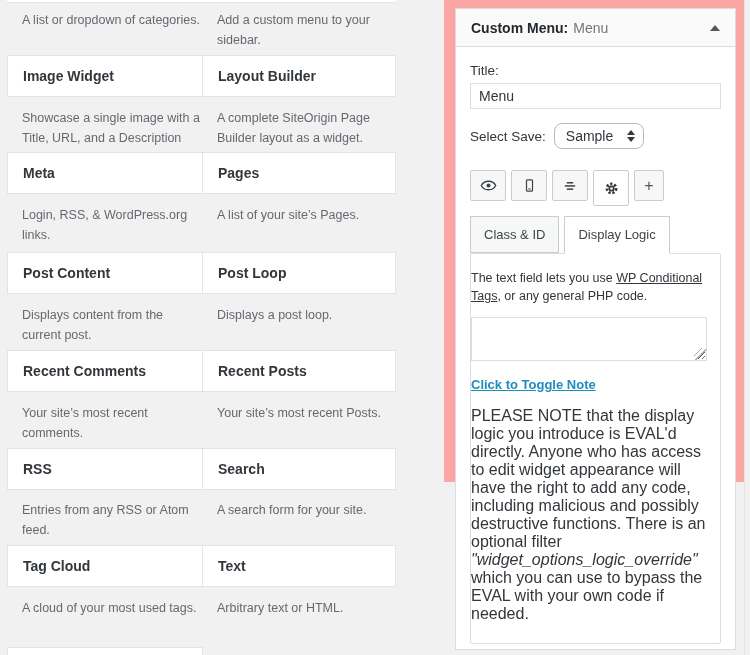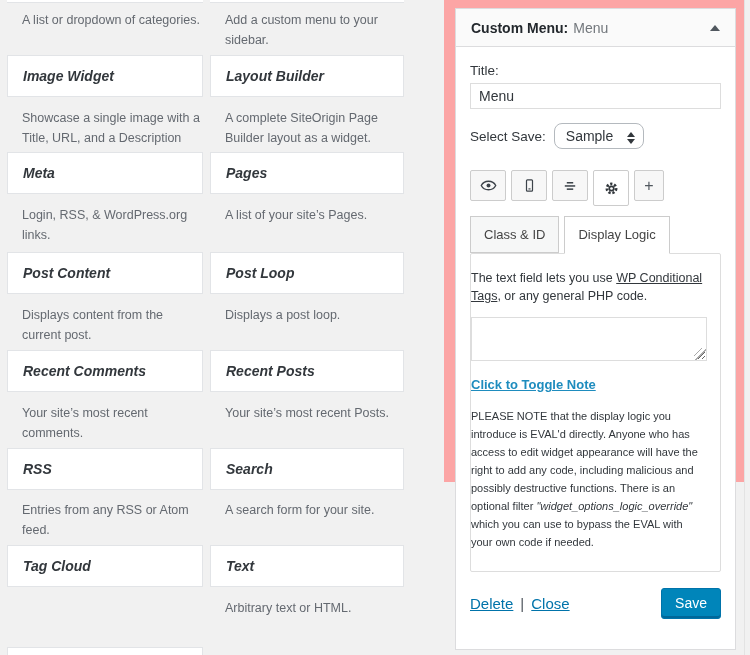--- a/index.html
+++ b/index.html
@@ -8,29 +8,28 @@
     font-family:"Liberation Sans", sans-serif;
     background:#f1f1f1;
     position:relative;
     color:#32373c;
   }
 
   
   .left-region { position:absolute; left:0; top:0; width:444px; height:636px; background:#f1f1f1; }
   .wcol { position:absolute; top:0; height:655px; }
   .wcol-1 { left:7px; width:196px; }
-  .wcol-2 { left:210px; width:194px; }
+  .wcol-2 { left:202px; width:194px; }
   .wstrip { position:absolute; top:0; left:0; right:0; height:3px; background:#fff; border-bottom:1px solid #e2e4e7; }
   .wcard {
     position:absolute; left:0; right:0; height:42px;
     background:#fff; border:1px solid #e2e4e7;
     display:flex; align-items:center; padding-left:15px;
     font-size:14px; font-weight:bold; color:#32373c;
     cursor:pointer;
-    font-style:italic;
   }
   .wdesc {
     position:absolute; left:15px; right:2px;
     font-size:12.5px; line-height:20px; color:#646970;
   }
   .wpartial { position:absolute; left:0; right:0; top:647px; height:12px; background:#fff; border:1px solid #e2e4e7; }
 
   
   .right-region { position:absolute; left:444px; top:0; width:300px; height:482px; background:#fca5a5; }
   .right-strip { position:absolute; left:744px; top:0; width:6px; height:655px; background:#f1f1f1; border-left:1px solid #e3e3e3; }
@@ -53,21 +52,21 @@
 
   .field-label { display:block; font-size:13.5px; color:#32373c; margin-bottom:5px; }
   .title-input {
     width:100%; height:26px; border:1px solid #ddd; background:#fff;
     font-family:"Liberation Sans", sans-serif; font-size:14px; color:#32373c;
     padding:2px 8px;
   }
   .select-row { display:flex; align-items:center; margin-top:14px; }
   .select-row .field-label { margin:0 8px 0 0; }
   .menu-select {
-    display:inline-flex; align-items:flex-end; gap:14px;
+    display:inline-flex; align-items:center; gap:14px;
     border:1px solid #b4b9be; border-radius:8px; background:#fff;
     padding:4px 8px 4px 11px; font-size:14px; color:#32373c; cursor:pointer;
     min-width:82px; justify-content:space-between;
   }
   .sel-arrows { display:flex; flex-direction:column; gap:2px; }
   .tri-up { width:0; height:0; border-left:4px solid transparent; border-right:4px solid transparent; border-bottom:5px solid #32373c; }
   .tri-down { width:0; height:0; border-left:4px solid transparent; border-right:4px solid transparent; border-top:5px solid #32373c; }
 
   .icon-tabs { display:flex; gap:5px; margin-top:21px; height:36px; align-items:flex-start; }
   .icon-tab {
@@ -98,21 +97,21 @@
     border:1px solid #ddd; background:#fff; resize:vertical;
     font-family:"Liberation Sans", sans-serif; font-size:13px;
     background-image:
       linear-gradient(135deg, transparent 0px, transparent 5px, #aaa 5px, #aaa 6.2px, transparent 6.2px, transparent 9px, #aaa 9px, #aaa 10.2px, transparent 10.2px);
     background-repeat:no-repeat; background-position:bottom right; background-size:12px 12px;
   }
   .toggle-link {
     display:inline-block; margin-top:16px; font-size:13px; font-weight:bold;
     color:#1e8cbe; text-decoration:underline; cursor:pointer;
   }
-  .logic-note { margin-top:14px; font-size:11px; line-height:18px; color:#32373c; }
+  .logic-note { margin-top:14px; font-size:16px; line-height:18px; color:#32373c; }
   .note-italic { font-style:italic; }
 
   .panel-footer { display:flex; align-items:center; margin-top:16px; }
   .footer-link { font-size:15px; color:#0073aa; text-decoration:underline; cursor:pointer; }
   .footer-sep { font-size:15px; color:#50575e; margin:0 7px; }
   .footer-spacer { flex:1; }
   .save-button {
     background:#0085ba; color:#fff; border:1px solid #0073aa; border-radius:3px;
     box-shadow:inset 0 -2px 0 #006799;
     font-family:"Liberation Sans", sans-serif; font-size:14px;
@@ -143,20 +142,21 @@
         <span>Recent Comments</span>
       </div>
     <div class="wdesc" style="top:403px">Your site’s most recent comments.</div>
     <div class="wcard" style="top:448px">
         <span>RSS</span>
       </div>
     <div class="wdesc" style="top:500px">Entries from any RSS or Atom feed.</div>
     <div class="wcard" style="top:545px">
         <span>Tag Cloud</span>
       </div>
+    <div class="wdesc" style="top:598px">A cloud of your most used tags.</div>
     <div class="wpartial"></div>
   </div>
 
   <div class="wcol wcol-2">
     <div class="wstrip"></div>
     <div class="wdesc" style="top:10px">Add a custom menu to your sidebar.</div>
     <div class="wcard" style="top:55px">
         <span>Layout Builder</span>
       </div>
     <div class="wdesc" style="top:108px">A complete SiteOrigin Page Builder layout as a widget.</div>

